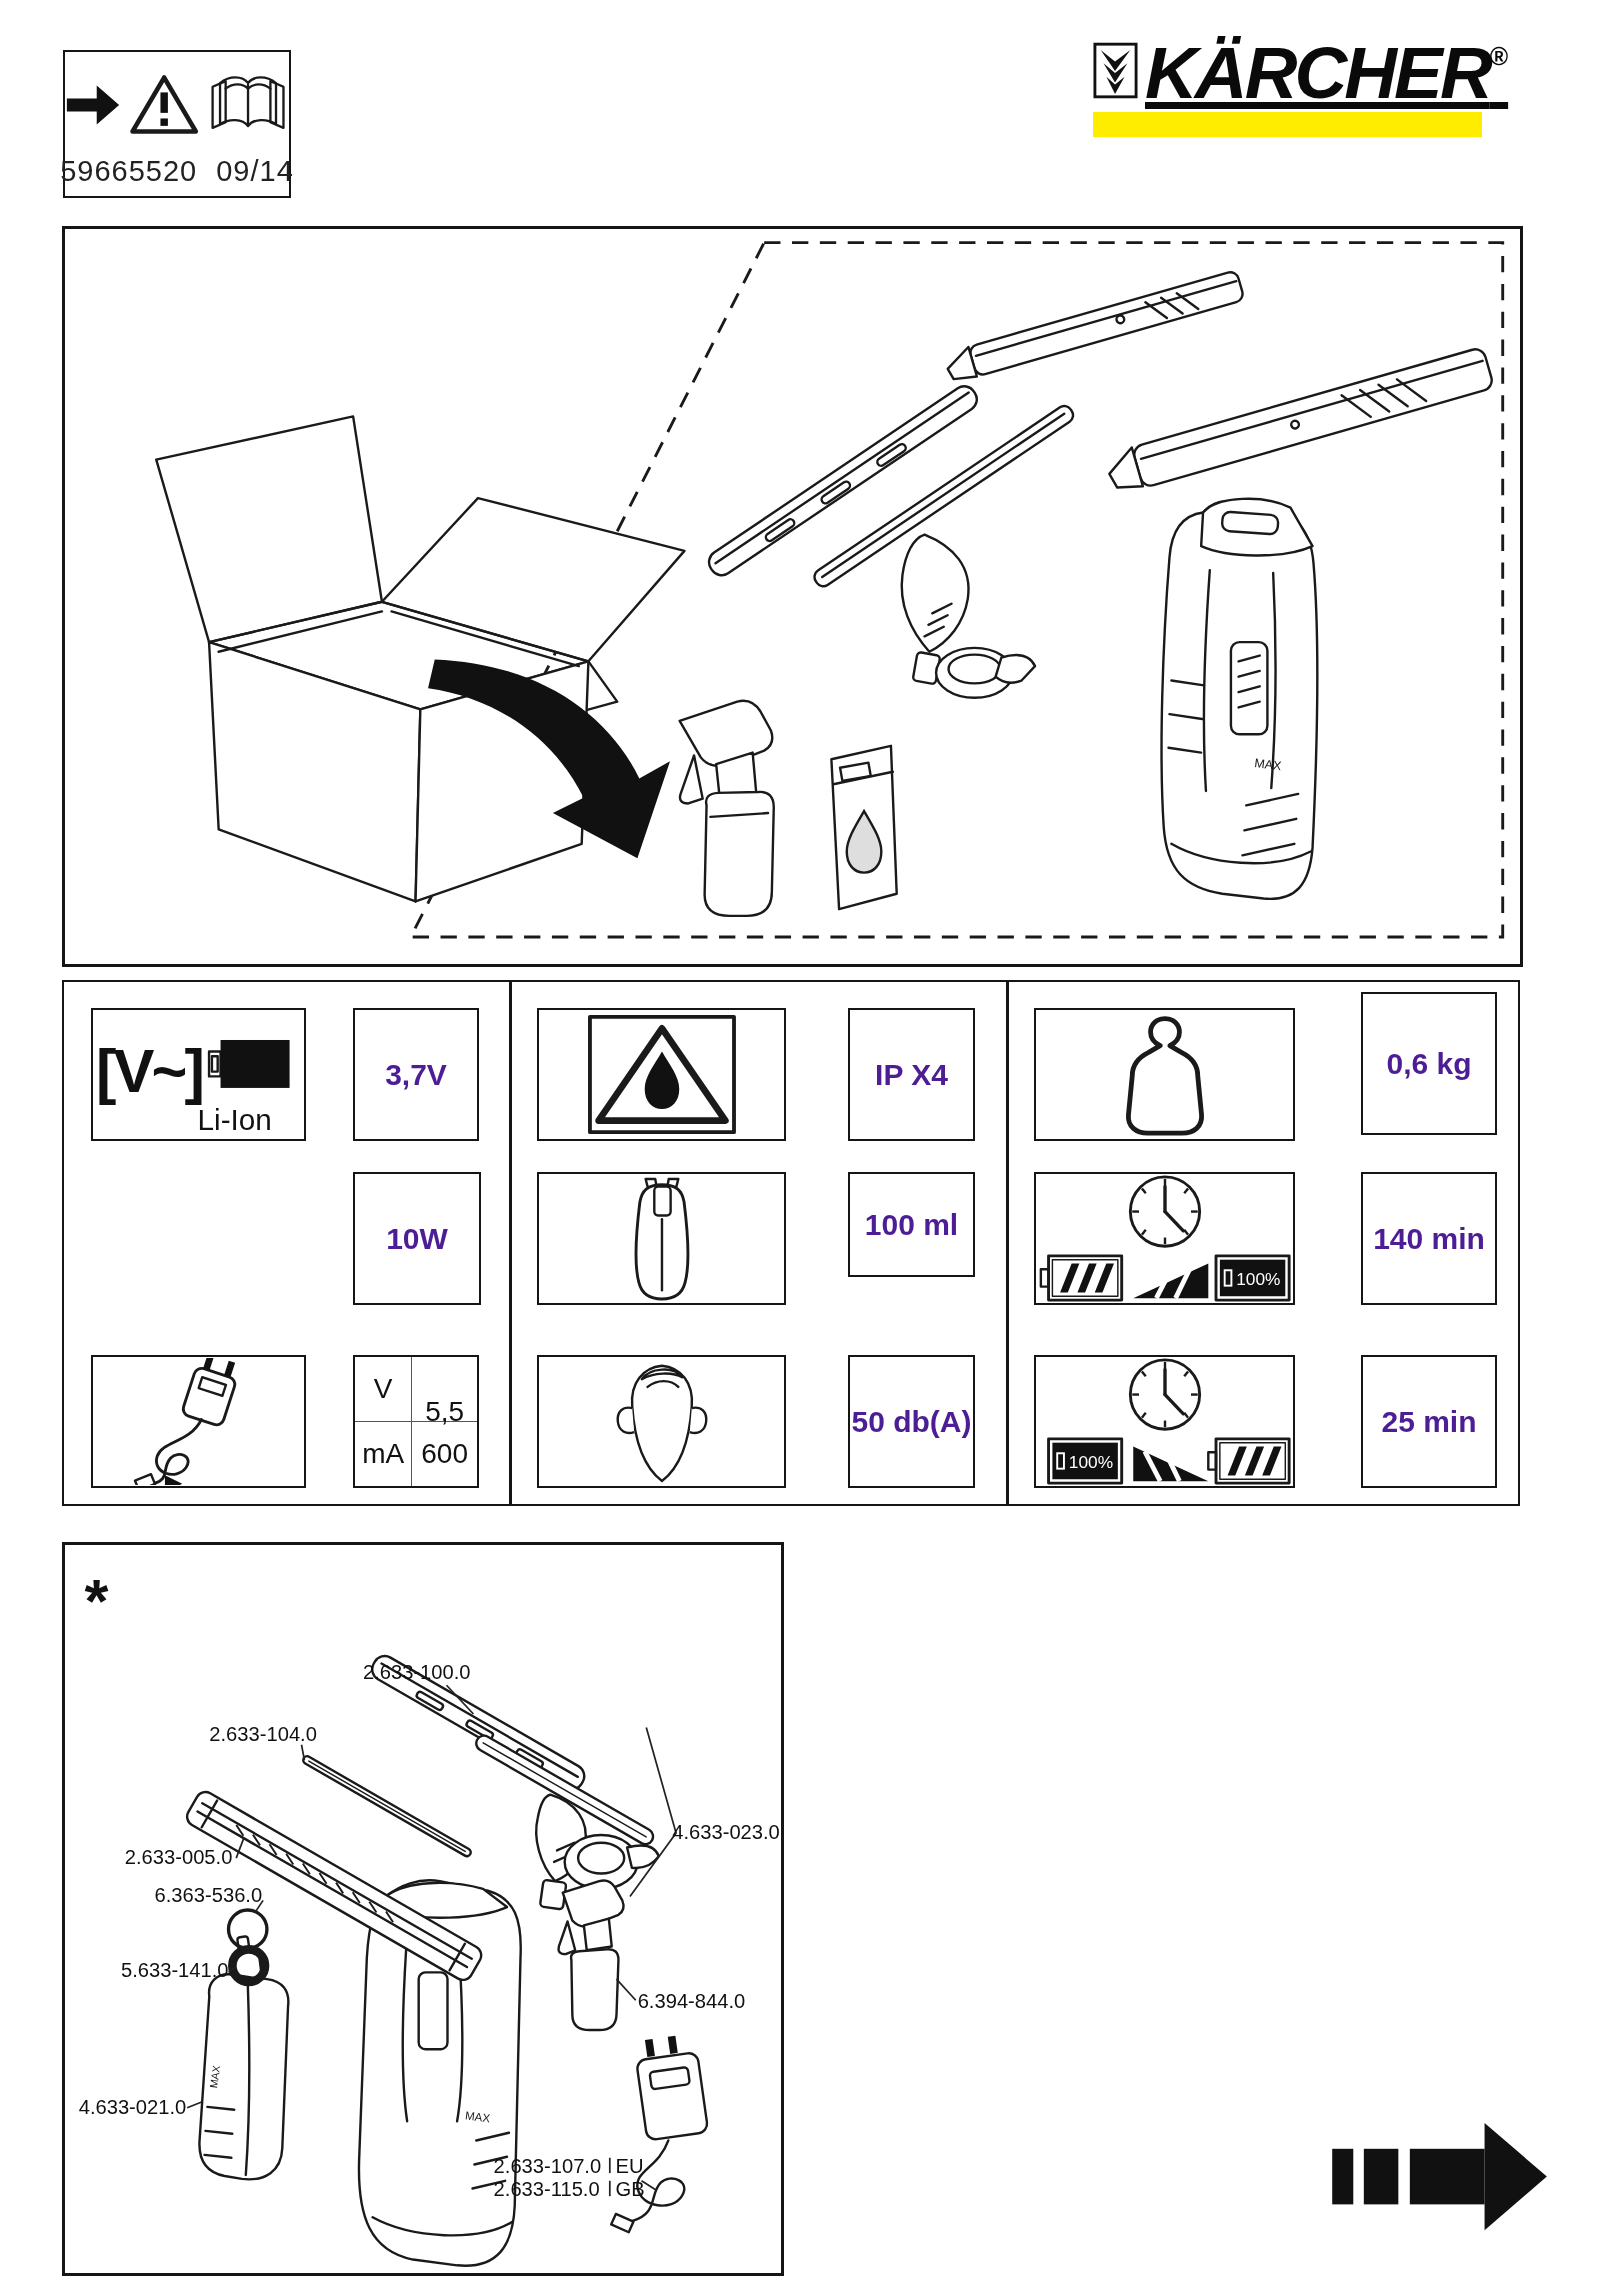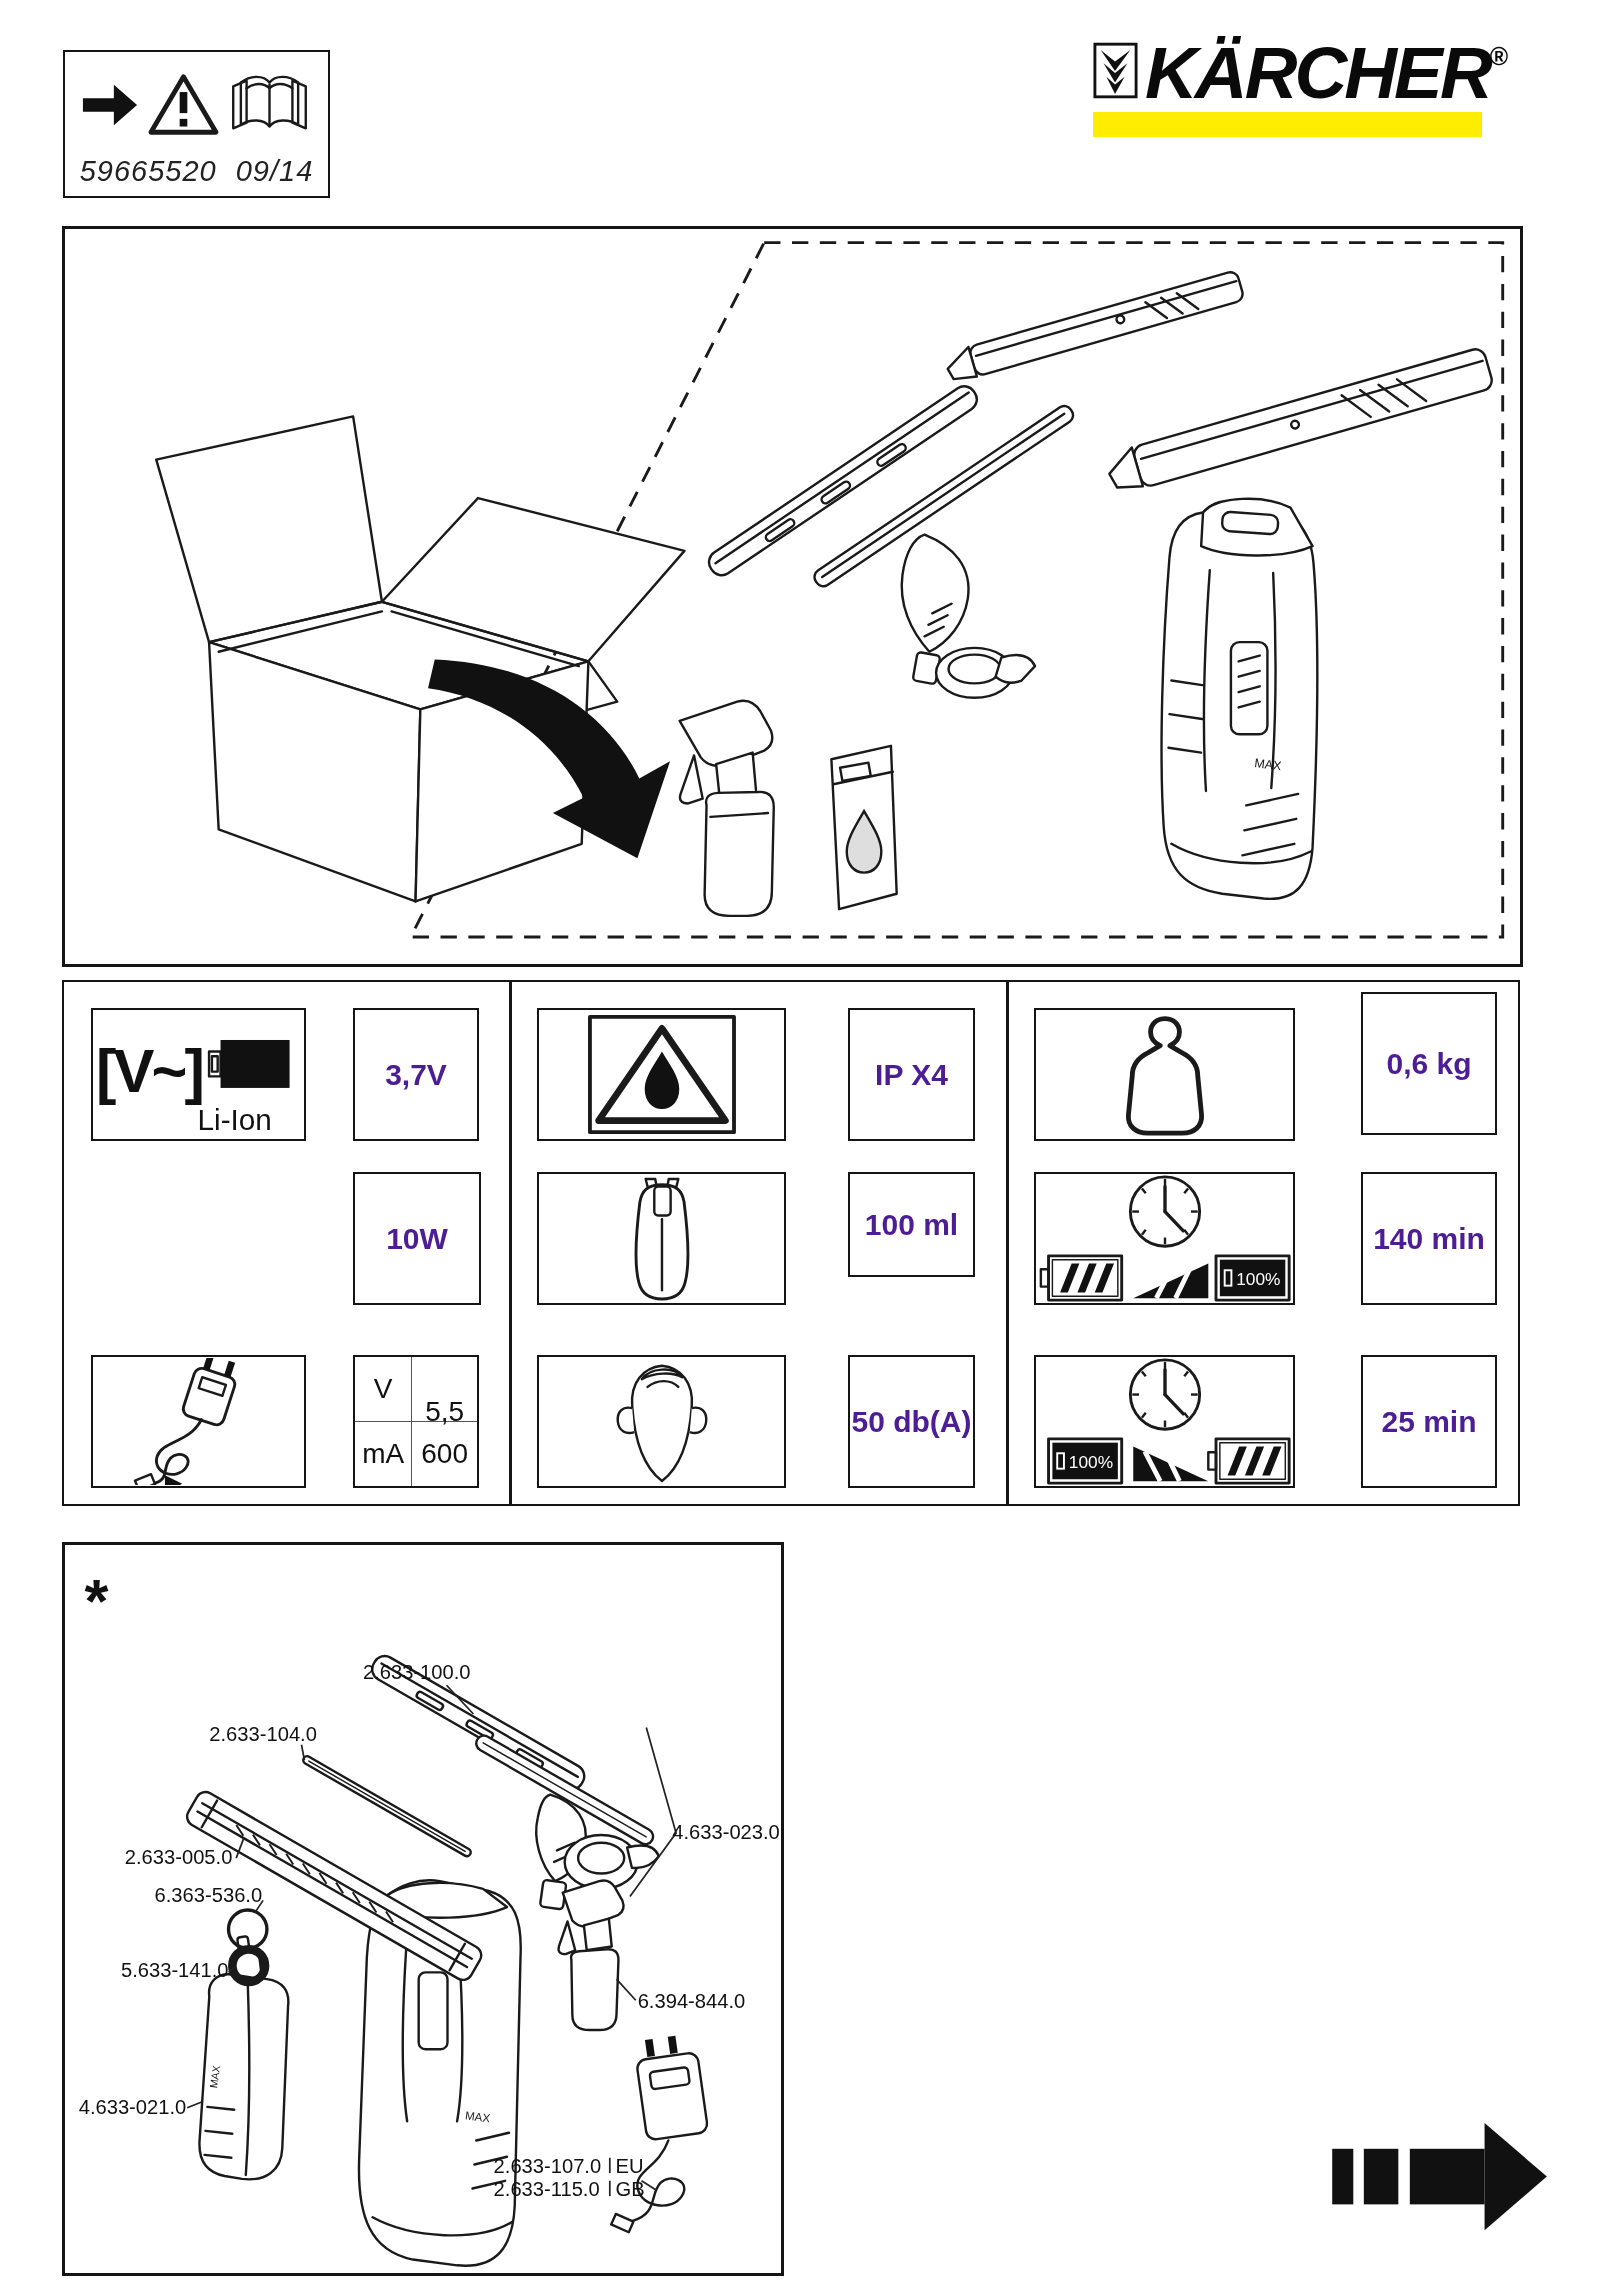--- a/index.html
+++ b/index.html
@@ -3,27 +3,27 @@
 <meta charset="utf-8">
 <style>
   html,body{margin:0;padding:0;background:#e8e8e8;}
   .page{
     position:relative;width:1618px;height:2287px;background:#ffffff;
     font-family:"Liberation Sans", sans-serif;color:#111;overflow:hidden;
   }
   .abs{position:absolute;}
   svg{display:block;}
   
-  .doc-box{left:63px;top:50px;width:267px;height:148px;border:2.9px solid #151515;box-sizing:border-box;font-style:italic;}
+  .doc-box{left:63px;top:50px;width:228px;height:148px;border:2.9px solid #151515;box-sizing:border-box;}
   .doc-icons{position:absolute;left:0;top:9.6px;width:100%;height:86px;display:flex;align-items:center;justify-content:center;gap:5.8px;}
   .doc-nums{position:absolute;left:0;bottom:7.7px;width:100%;display:flex;justify-content:center;gap:19px;
     font-size:29px;letter-spacing:1px;color:#222;}
   
   .logo-emblem{left:1093px;top:42px;}
-  .logo-word{left:1145px;top:31px;font-size:73px;font-weight:bold;font-style:italic;letter-spacing:-2.9px;color:#0a0a0a;white-space:nowrap;}
+  .logo-word{left:1145px;top:31px;font-size:73px;font-weight:bold;font-style:italic;letter-spacing:-2.9px;color:#0a0a0a;white-space:nowrap;text-decoration:underline;}
   .logo-reg{font-size:25px;font-weight:bold;font-style:normal;vertical-align:33px;letter-spacing:0;}
   .logo-bar{left:1093px;top:112px;width:389px;height:25px;}
   
   .unbox-panel{left:62px;top:226px;width:1455px;height:735px;border:3.8px solid #151515;box-sizing:content-box;}
   .parts-panel{left:62px;top:1542px;width:716px;height:728px;border:3.8px solid #151515;}
   
   .spec-table{left:62px;top:980px;width:1458px;height:526px;border:2.9px solid #151515;box-sizing:border-box;}
   .spec-div{position:absolute;top:0;bottom:0;width:2.9px;background:#151515;}
   .cell{position:absolute;border:2.9px solid #151515;background:#fff;box-sizing:border-box;
     display:flex;align-items:center;justify-content:center;}

